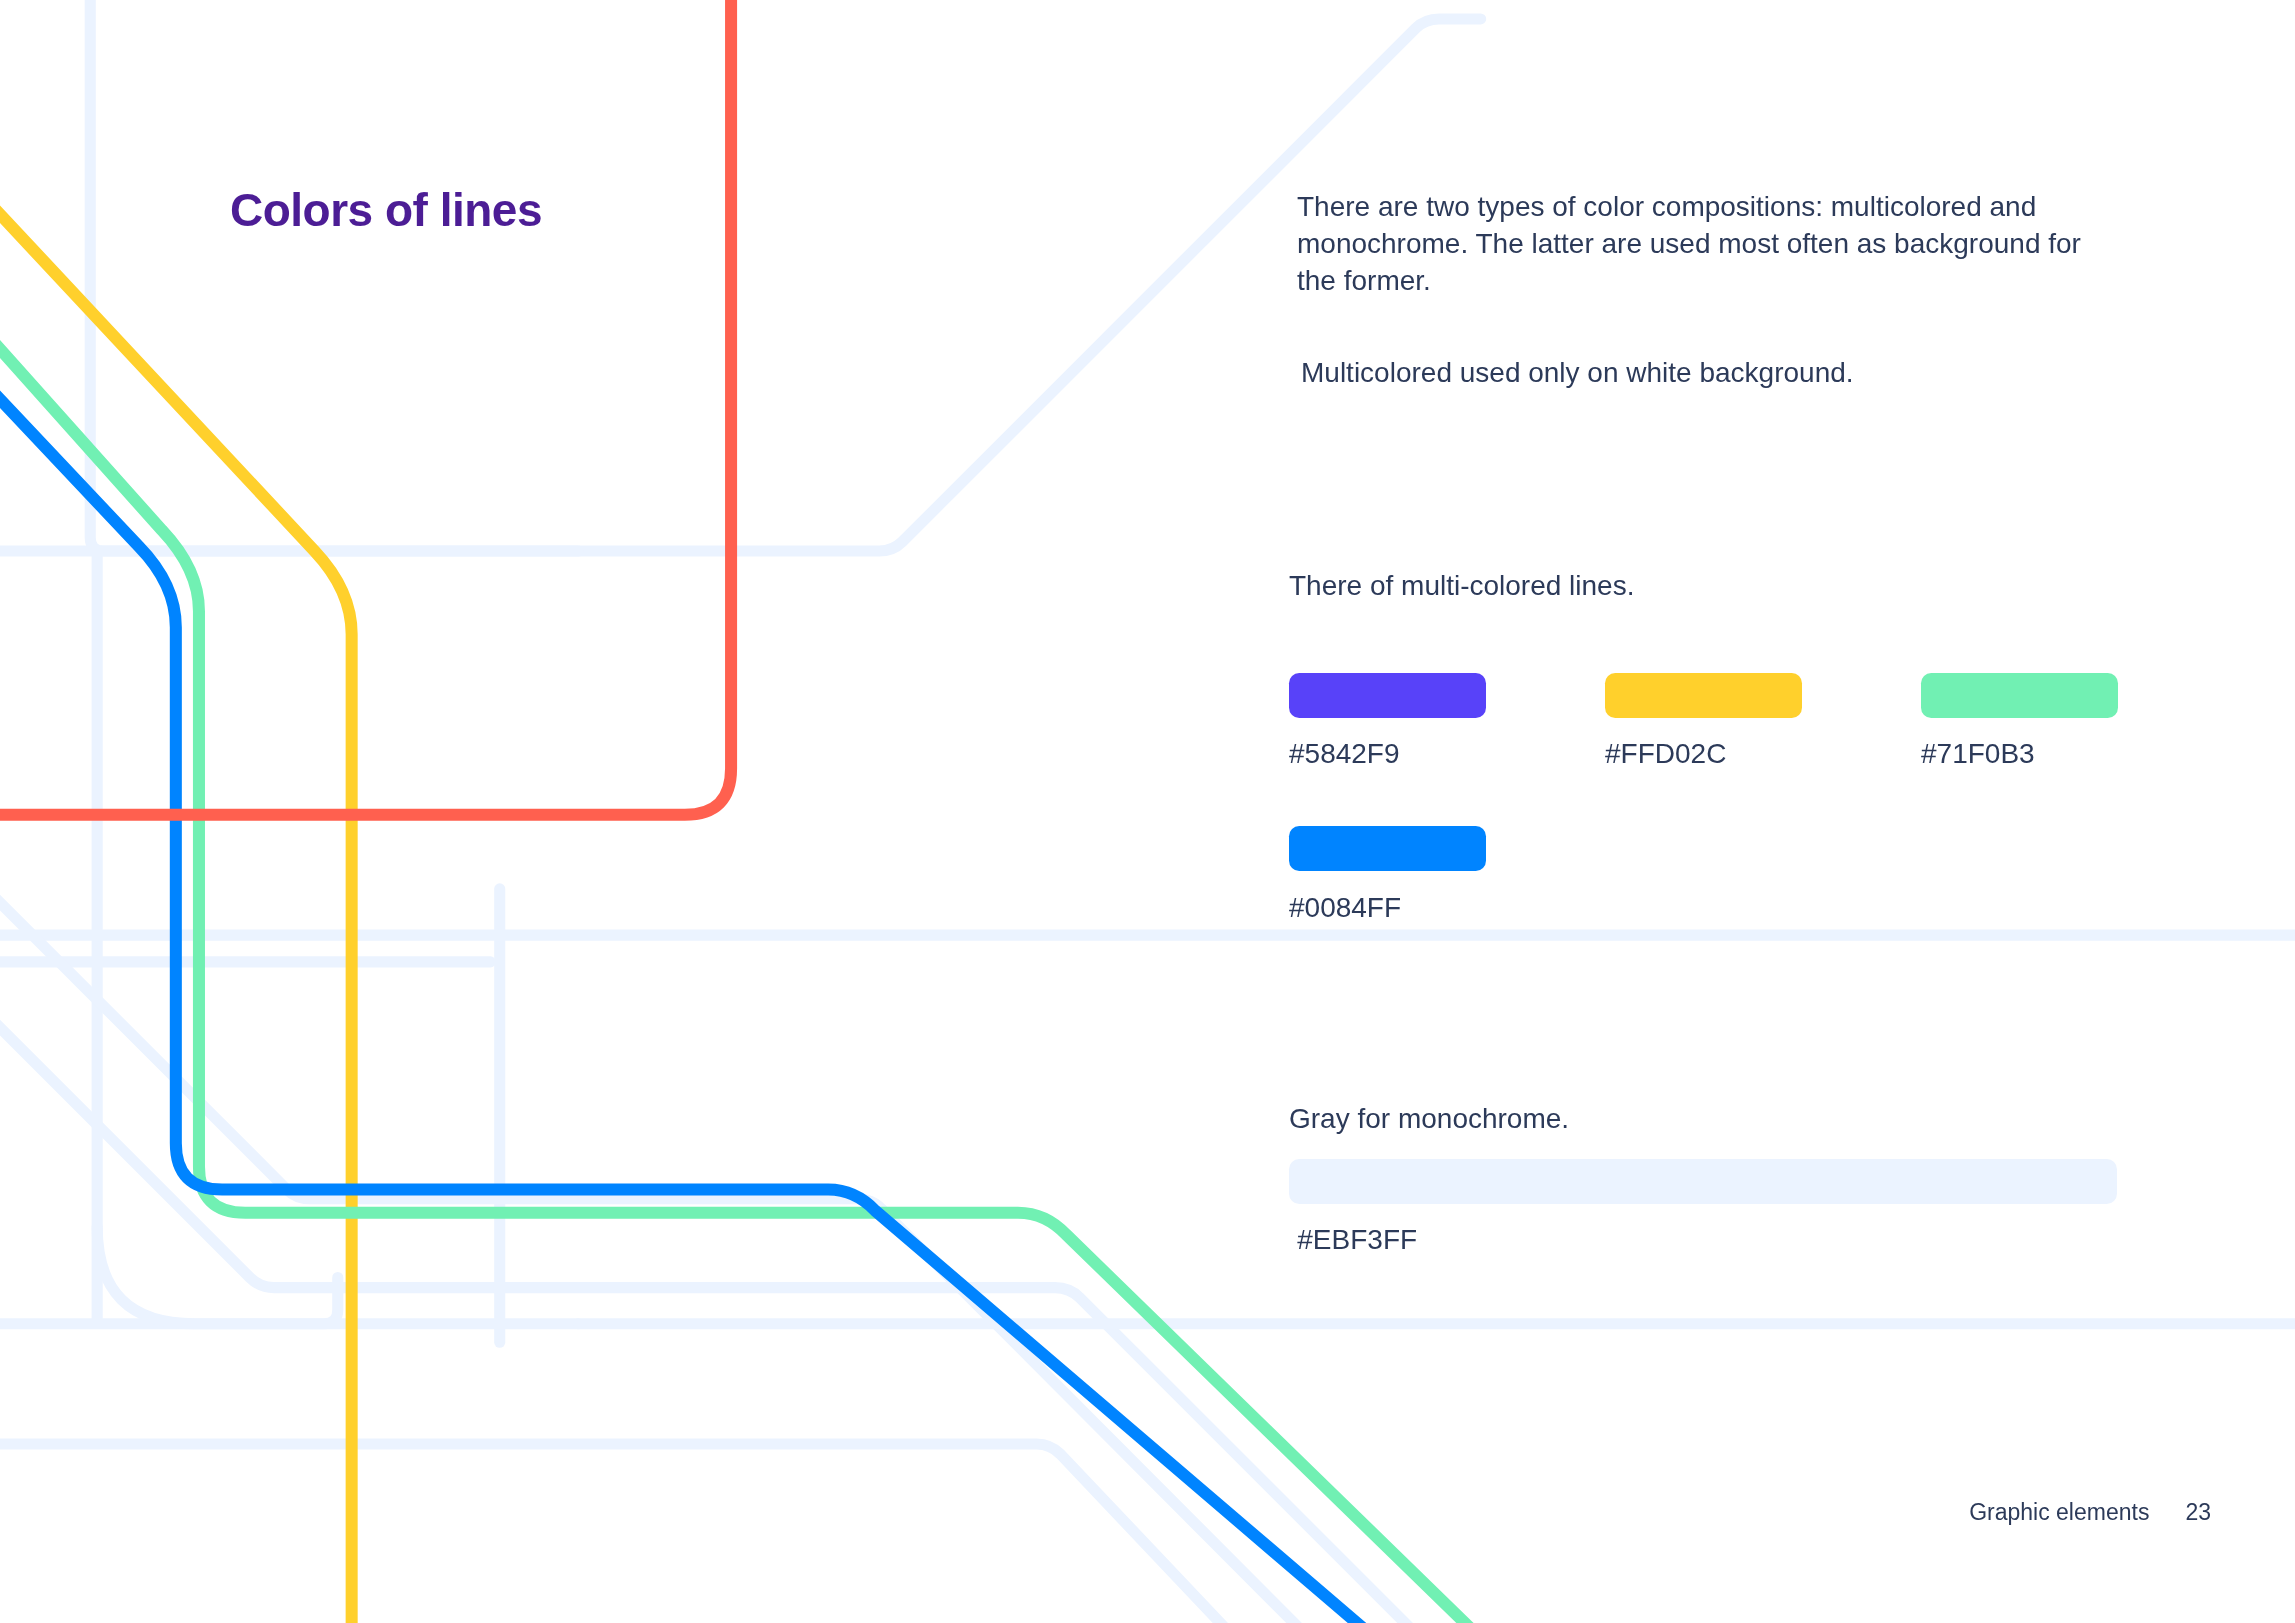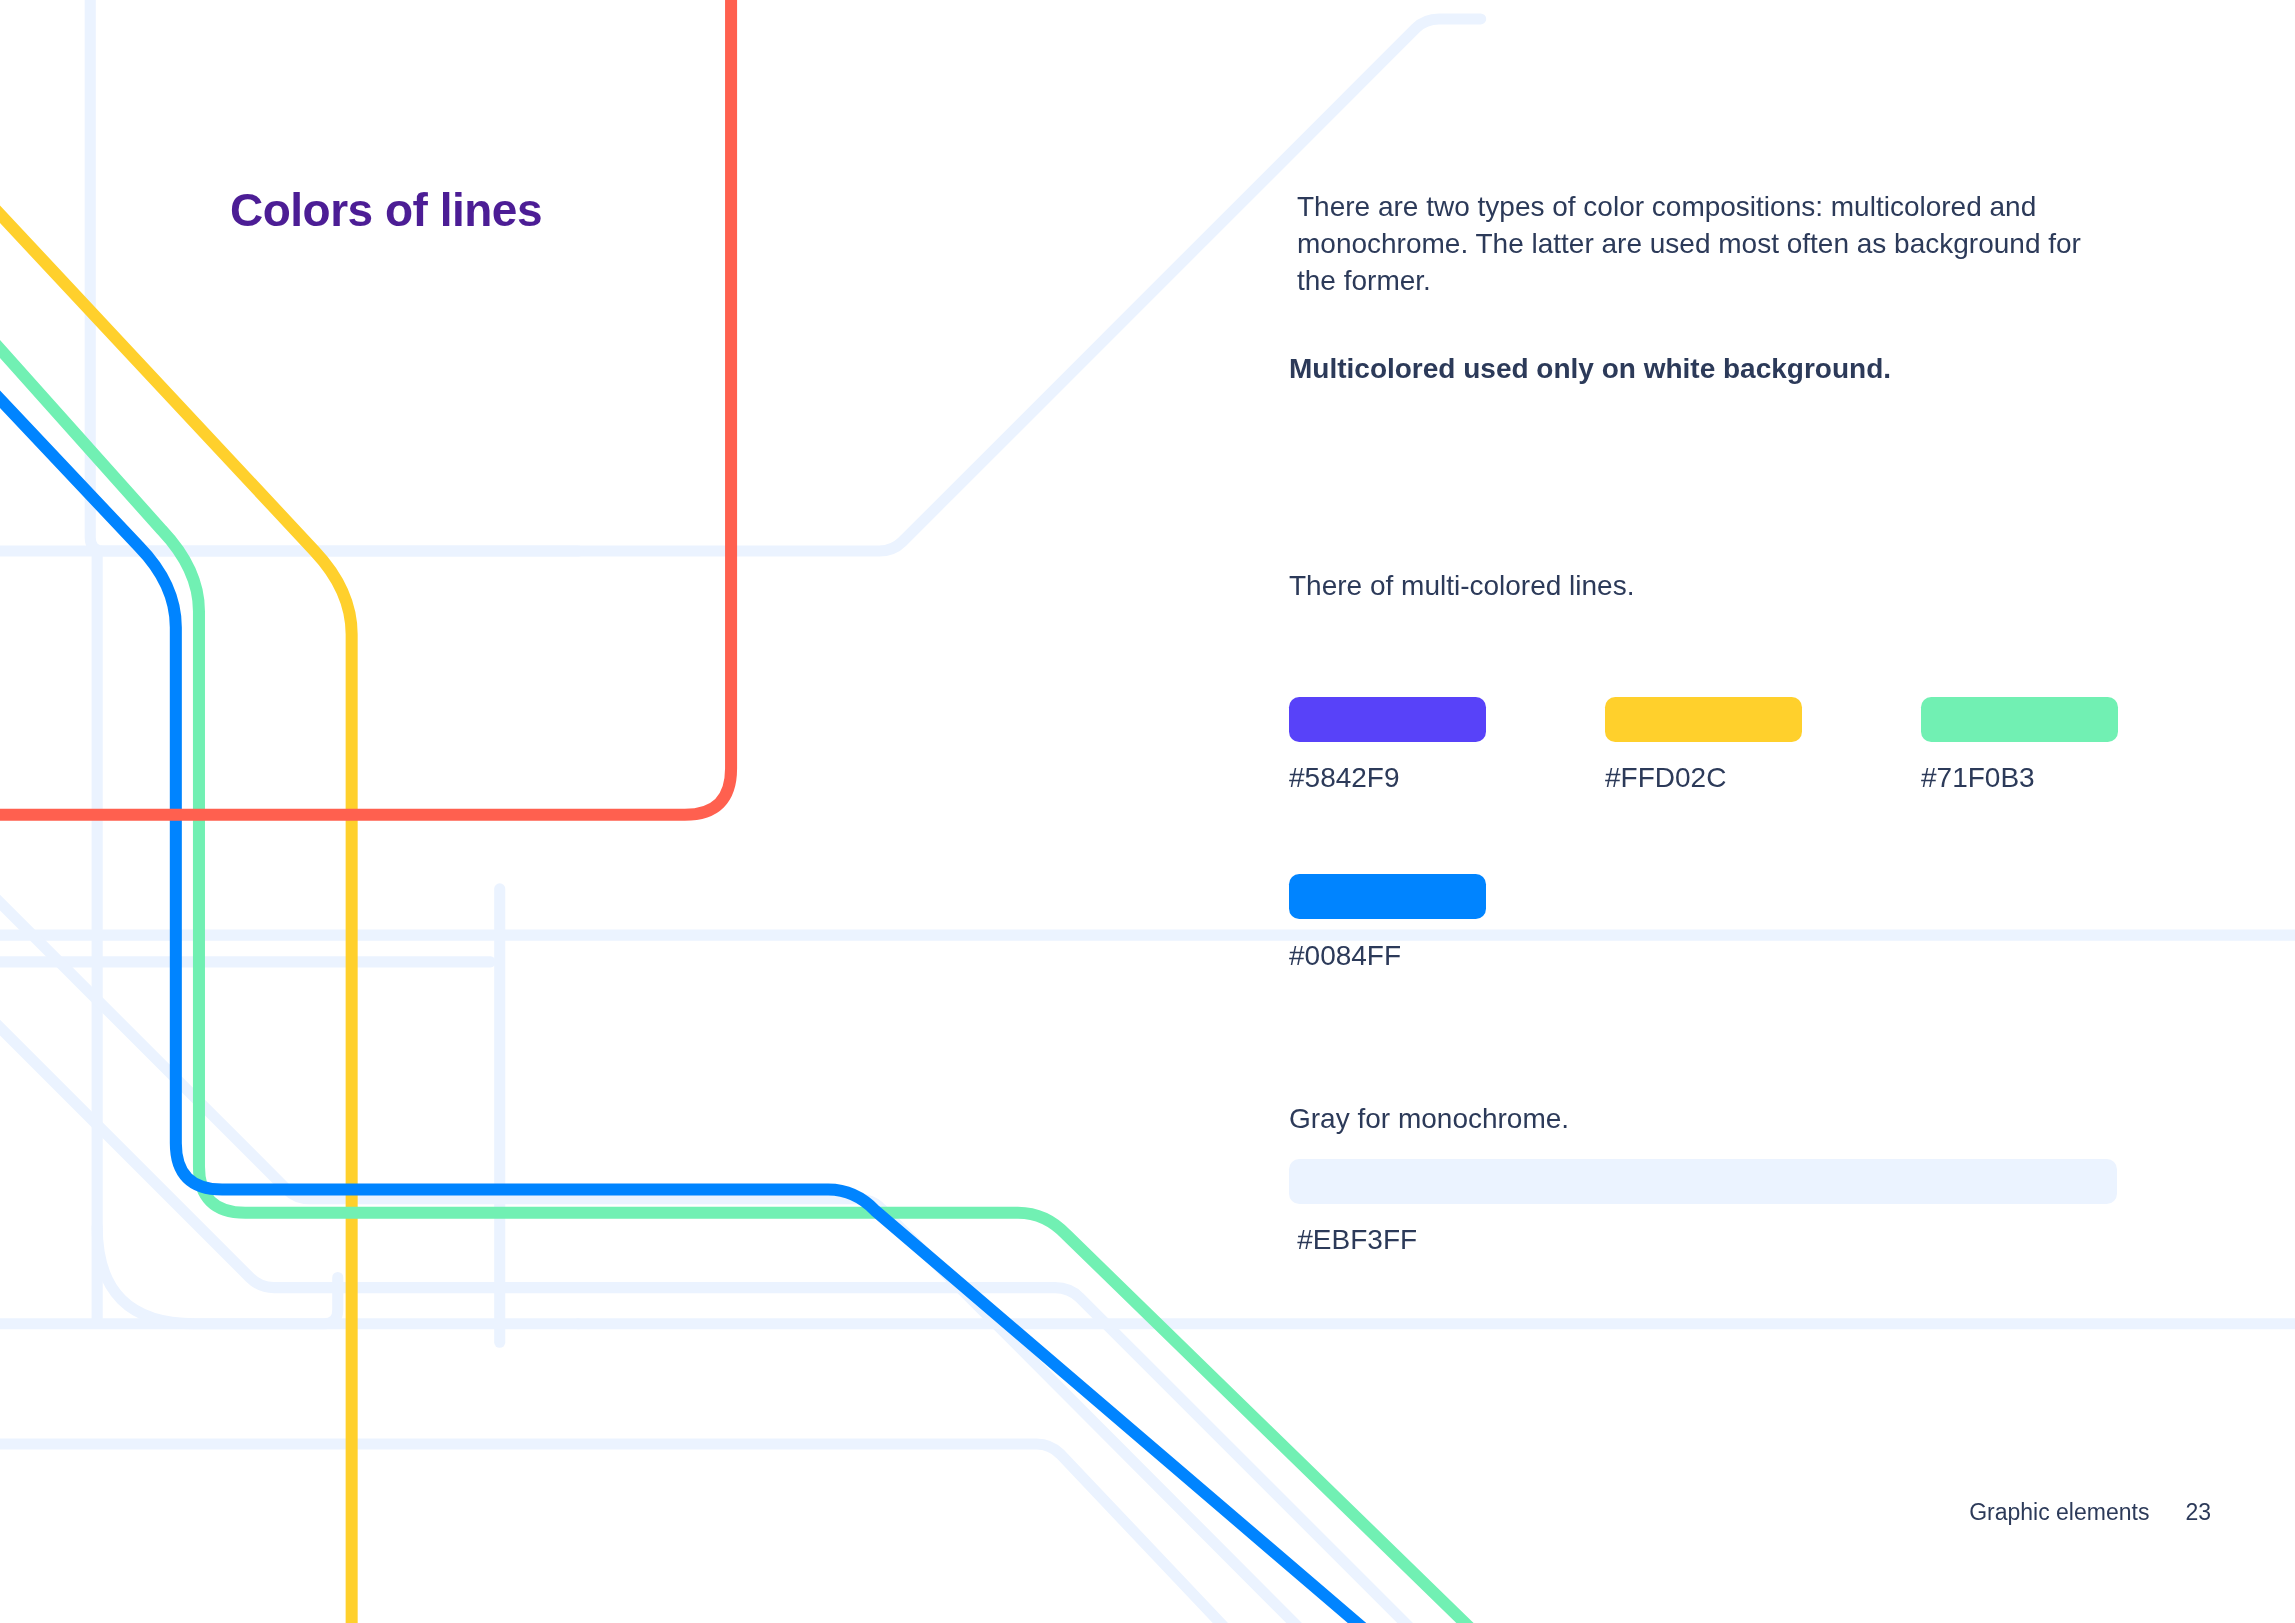--- a/index.html
+++ b/index.html
@@ -48,22 +48,22 @@
   .para {
     font-size: 28px;
     line-height: 1.33;
     color: #2C3A59;
     margin: 8px;
   }
   .para-bold {
     font-size: 28px;
     line-height: 1.33;
     color: #2C3A59;
-    font-weight: bold;
-    margin: 0;
+    font-weight: normal;
+    margin: 12px;
     padding-top: 42px;
   }
 
   .section-label {
     position: absolute;
     left: 1289px;
     font-size: 28px;
     color: #2C3A59;
     white-space: nowrap;
   }
@@ -78,21 +78,20 @@
     width: 828px;
   }
   .swatch-row {
     display: flex;
     gap: 0;
   }
   .swatch-row + .swatch-row { margin-top: 56px; }
   .swatch-cell {
     width: 197px;
     margin-right: 119px;
-    margin-top: 24px;
   }
   .swatch-cell:last-child { margin-right: 0; }
   .swatch-chip {
     width: 197px;
     height: 45px;
     border-radius: 10.2px;
   }
   .swatch-code {
     margin-top: 20.4px;
     font-size: 28px;

